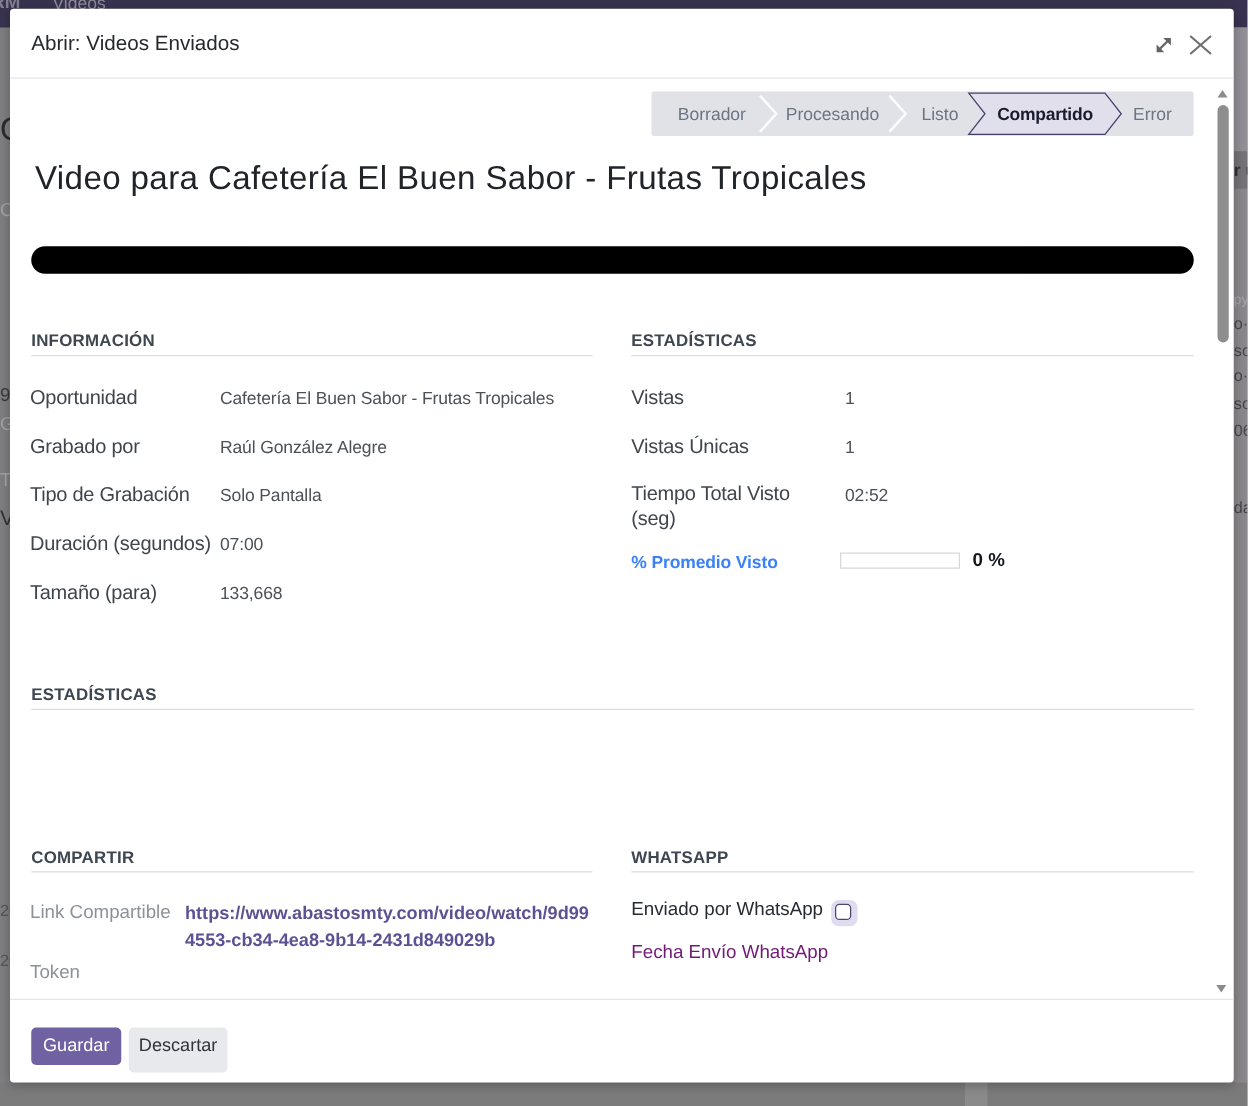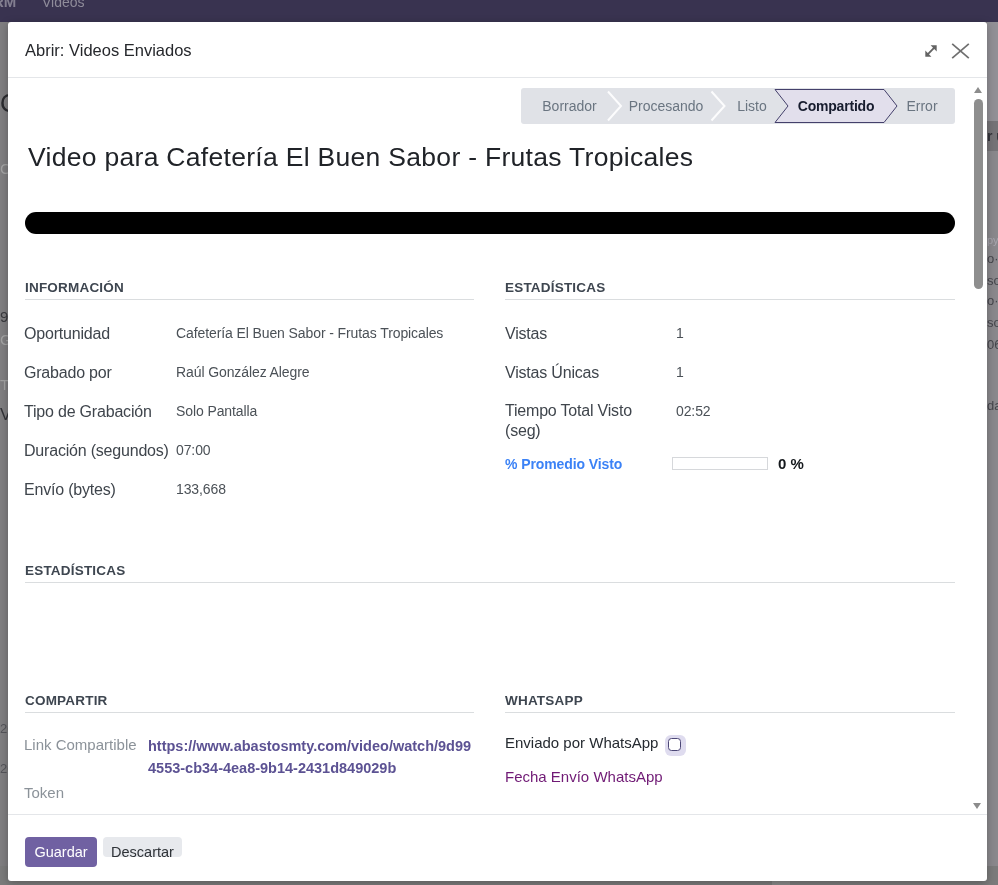--- a/index.html
+++ b/index.html
@@ -33,21 +33,21 @@
     <div class="abs" style="left:0;top:106px;color:#33333a;font-weight:bold;font-size:14px;">r u</div>
     <div class="abs" style="left:0;top:212px;color:#a8a6ae;font-size:11px;">py</div>
     <div class="abs" style="left:0;top:229px;color:#46464c;">o·</div>
     <div class="abs" style="left:0;top:251px;color:#46464c;">so</div>
     <div class="abs" style="left:0;top:271px;color:#46464c;">o·</div>
     <div class="abs" style="left:0;top:293px;color:#46464c;">so</div>
     <div class="abs" style="left:0;top:315px;color:#46464c;">06</div>
     <div class="abs" style="left:0;top:376px;color:#46464c;">da</div>
   </div>
 
-  <div class="abs" id="modal" style="left:8px;top:22px;width:979px;height:859px;background:#fff;border-radius:3px;box-shadow:0 2px 9px rgba(0,0,0,.28);padding-left:33px;">
+  <div class="abs" id="modal" style="left:8px;top:7px;width:979px;height:859px;background:#fff;border-radius:3px;box-shadow:0 2px 9px rgba(0,0,0,.28);padding-left:33px;">
 
     <div class="abs" style="left:17px;top:19px;font-size:16.5px;color:#26282c;">Abrir: Videos Enviados</div>
     <svg class="abs" style="left:916px;top:22px;" width="14" height="14" viewBox="0 0 14 14">
       <line x1="3.2" y1="10.8" x2="10.8" y2="3.2" stroke="#636363" stroke-width="1.9"></line>
       <polygon points="6.6,1.3 12.7,1.3 12.7,7.4" fill="#636363"></polygon>
       <polygon points="1.3,6.6 1.3,12.7 7.4,12.7" fill="#636363"></polygon>
     </svg>
     <svg class="abs" style="left:943px;top:21px;" width="19" height="16" viewBox="0 0 19 16">
       <g stroke="#6f6f6f" stroke-width="1.7" fill="none">
         <line x1="1.2" y1="0.8" x2="17.8" y2="15.2"></line>
@@ -83,21 +83,21 @@
     <div class="abs" style="left:497px;top:277px;width:450px;height:1px;background:#dadddf;"></div>
 
     <div class="abs lbl" style="left:16px;top:303px;">Oportunidad</div>
     <div class="abs val" style="left:168px;top:303px;">Cafetería El Buen Sabor - Frutas Tropicales</div>
     <div class="abs lbl" style="left:16px;top:342px;">Grabado por</div>
     <div class="abs val" style="left:168px;top:342px;">Raúl González Alegre</div>
     <div class="abs lbl" style="left:16px;top:381px;">Tipo de Grabación</div>
     <div class="abs val" style="left:168px;top:381px;">Solo Pantalla</div>
     <div class="abs lbl" style="left:16px;top:420px;">Duración (segundos)</div>
     <div class="abs val" style="left:168px;top:420px;">07:00</div>
-    <div class="abs lbl" style="left:16px;top:459px;">Envío (bytes)</div>
+    <div class="abs lbl" style="left:16px;top:459px;">Tamaño (para)</div>
     <div class="abs val" style="left:168px;top:459px;">133,668</div>
 
     <div class="abs lbl" style="left:497px;top:303px;">Vistas</div>
     <div class="abs val" style="left:668px;top:303px;">1</div>
     <div class="abs lbl" style="left:497px;top:342px;">Vistas Únicas</div>
     <div class="abs val" style="left:668px;top:342px;">1</div>
     <div class="abs lbl" style="left:497px;top:378.5px;line-height:20.5px;">Tiempo Total Visto<br>(seg)</div>
     <div class="abs val" style="left:668px;top:381px;">02:52</div>
     <div class="abs" style="left:497px;top:434px;font-size:14px;font-weight:bold;letter-spacing:-0.1px;color:#3b82f6;">% Promedio Visto</div>
     <div class="abs" style="left:664px;top:435px;width:96px;height:13px;background:#fff;border:1px solid #d6d8db;"></div>
@@ -120,21 +120,21 @@
     <div class="abs" style="left:657px;top:713px;width:21px;height:21px;background:#dfdcef;border-radius:6px;"></div>
     <div class="abs" style="left:659.5px;top:715.5px;width:13px;height:13px;background:#fff;border:1.6px solid #4c4776;border-radius:3.5px;"></div>
     <div class="abs" style="left:497px;top:746px;font-size:15px;color:#701a75;">Fecha Envío WhatsApp</div>
 
     <div class="abs" style="left:965.5px;top:77px;width:9px;height:190px;border-radius:4.5px;background:#8e8e8e;"></div>
     <div class="abs" style="left:966px;top:64.5px;width:0;height:0;border-left:4.5px solid transparent;border-right:4.5px solid transparent;border-bottom:6.5px solid #8c8c8c;"></div>
     <div class="abs" style="left:965px;top:780.5px;width:0;height:0;border-left:4.5px solid transparent;border-right:4.5px solid transparent;border-top:6.5px solid #8c8c8c;"></div>
 
     <div class="abs" style="left:0;top:792px;width:979px;height:1px;background:#e4e6e9;"></div>
     <div class="abs" style="left:17px;top:815px;width:72px;height:30px;background:#7061a2;border-radius:4px;color:#fff;font-size:14.5px;text-align:center;line-height:30px;">Guardar</div>
-    <div class="abs" style="left:95px;top:815px;width:79px;height:20px;background:#e7e9ed;border-radius:4px;color:#2f3338;font-size:14.5px;text-align:center;line-height:30px;">Descartar</div>
+    <div class="abs" style="left:95px;top:815px;width:79px;height:36px;background:#e7e9ed;border-radius:4px;color:#2f3338;font-size:14.5px;text-align:center;line-height:30px;">Descartar</div>
   </div>
 
 <style>
   .sect { font-size:13.5px; font-weight:bold; color:#3e4650; letter-spacing:0.2px; }
   .lbl { font-size:16px; font-weight:normal; letter-spacing:-0.2px; color:#3f454c; }
   .val { font-size:14px; letter-spacing:-0.1px; color:#4b5157; }
   .mut { font-size:15px; color:#8b9299; }
 </style>
 
 </body></html>

